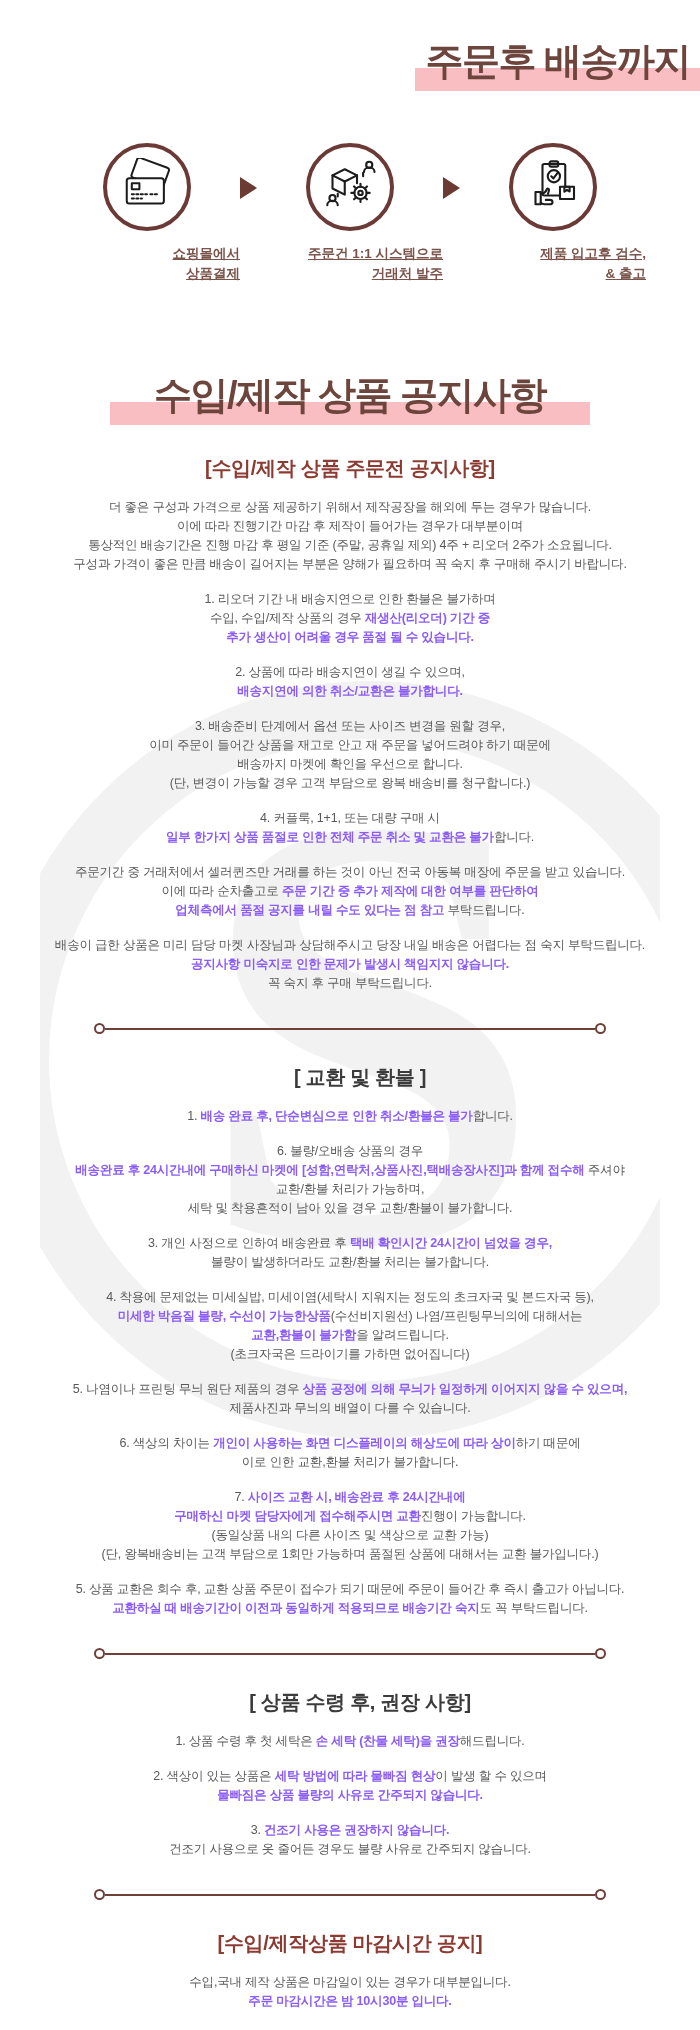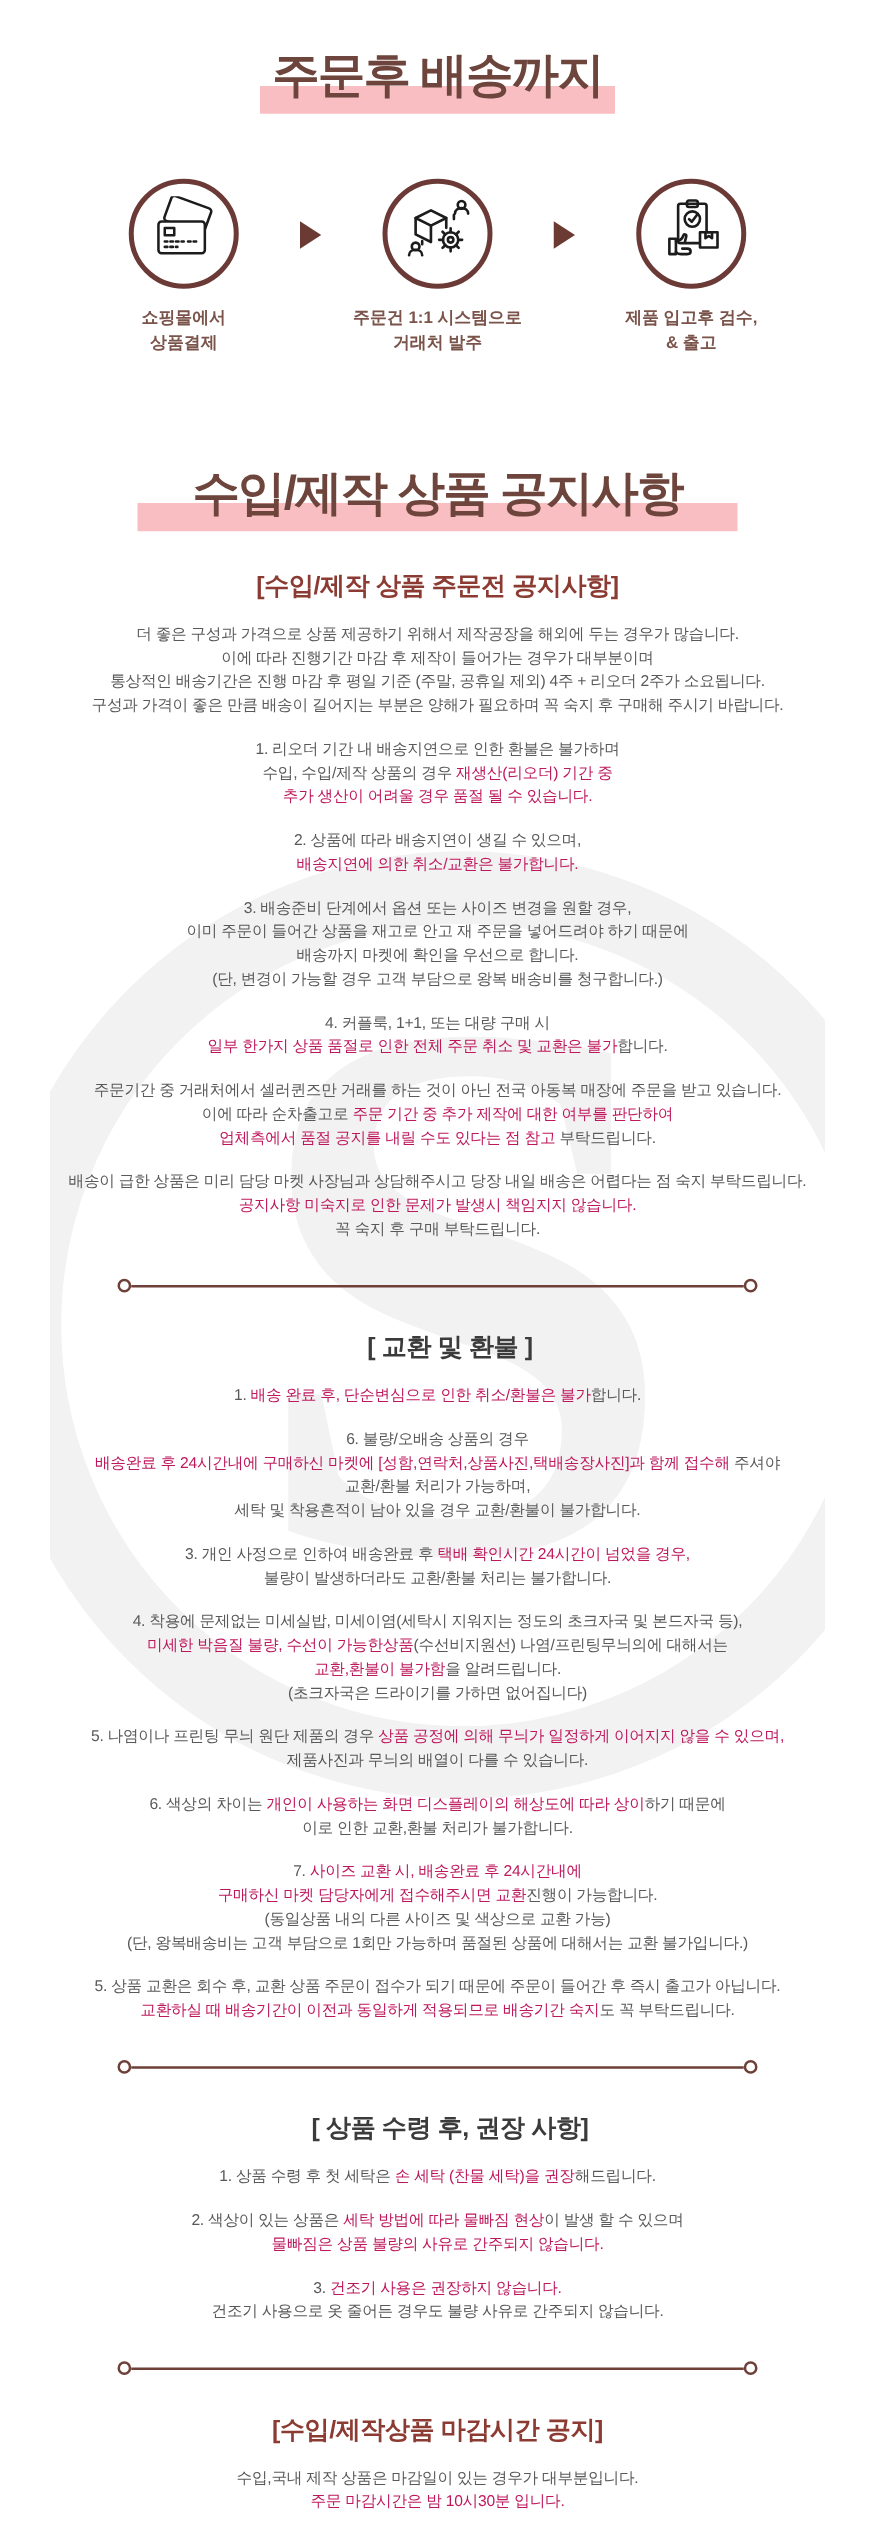--- a/index.html
+++ b/index.html
@@ -11,45 +11,45 @@
   .watermark { position:absolute; top:540px; left:40px; z-index:0; pointer-events:none; }
   .content { position:relative; z-index:1; text-align:center; padding-bottom:60px; }
 
   
   .big-title {
     display:inline-block; font-size:38px; font-weight:900; letter-spacing:-1.5px;
     color:#6e453c; line-height:1.05; padding:0 10px 9px;
     background:linear-gradient(transparent 54%, #f9bec2 54%);
   }
   .big-title.wide { padding:0 44px 9px; }
-  .flow { padding-top:42px; }
+  .flow { padding-top:42px;text-align:right; }
 
   
   .flow-steps { margin-top:52px; display:flex; justify-content:center; align-items:flex-start; }
   .step { width:186px; }
   .circle {
     width:88px; height:88px; border:4px solid #6b3a36; border-radius:50%;
     margin:0 auto; display:flex; align-items:center; justify-content:center; background:#fff;
   }
   .step-label {
     margin-top:13px; font-size:13.5px; line-height:1.5; color:#7a544a;
-    white-space:pre-line; font-weight:700;
+    white-space:pre-line; font-weight:700;text-decoration:underline;
   }
   .arrow {
     width:0; height:0; margin-top:34px;
     border-left:17px solid #6b3a32; border-top:11px solid transparent; border-bottom:11px solid transparent;
   }
 
   
   .notice { margin-top:92px; }
   .sec-h { font-size:20px; font-weight:700; margin-top:30px; letter-spacing:-0.3px; }
   .sec-h.maroon { color:#8c3b33; }
   .sec-h.dark { color:#3b3b3b;margin-left:20px; }
   .para { margin:16px auto 0; max-width:660px; font-size:12.5px; line-height:19px; color:#595959; letter-spacing:-0.2px; }
-  .para .red { color:#be185d; font-weight:400; }
+  .para .red { color:#8b5cf6; font-weight:700; }
   .divider { width:512px; margin:30px auto 4px; display:flex; align-items:center; }
   .divider .dot { width:11px; height:11px; border:2.5px solid #6e4038; border-radius:50%; background:#fff; flex:none; }
   .divider .rule { flex:1; height:2.5px; background:#6e4038; }
 
   svg.lineart { stroke:#1c1c1c; fill:none; stroke-width:2.4; stroke-linecap:round; stroke-linejoin:round; }
 </style>
 </head>
 <body>
 
 <svg class="watermark" width="620" height="1060" viewBox="0 0 620 1060">

